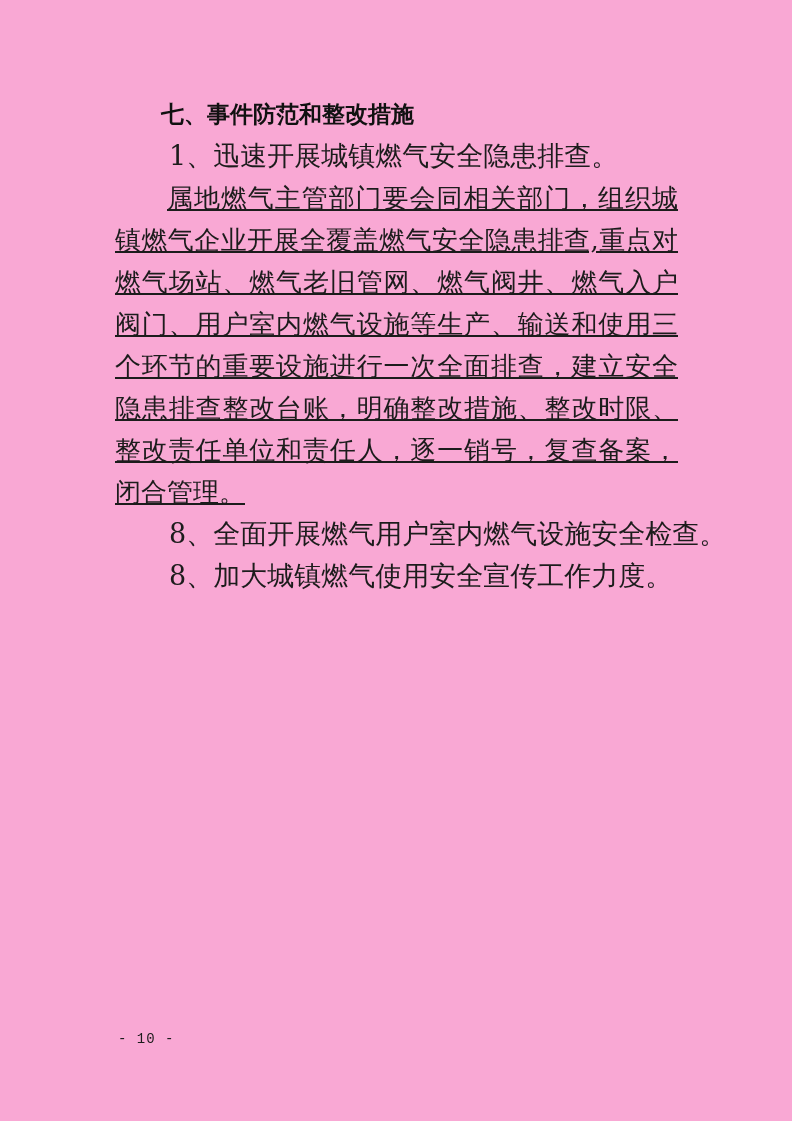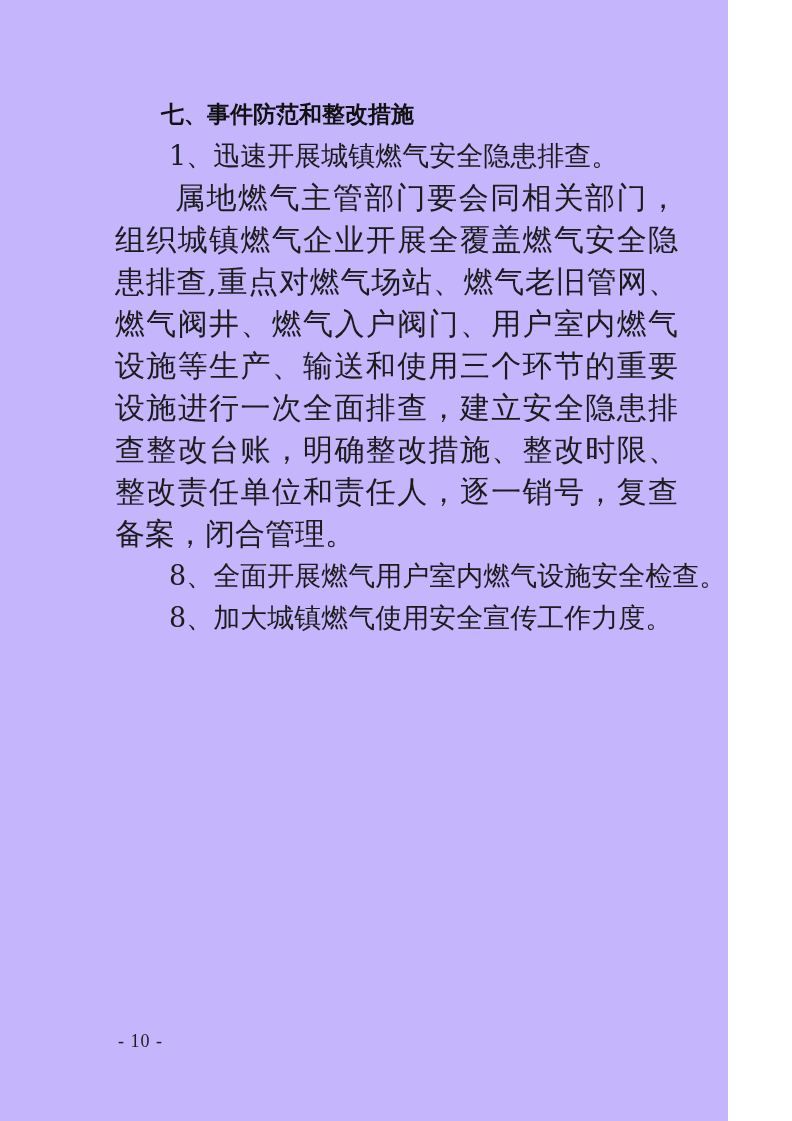--- a/index.html
+++ b/index.html
@@ -2,23 +2,23 @@
 <html><head>
 <meta charset="utf-8">
 <style>
   html, body {
     margin: 0;
     padding: 0;
     background: #ffffff;
   }
   .page {
     position: relative;
-    width: 728px;
+    width: 792px;
     height: 1121px;
-    background: #c4b5fd;
+    background: #f9a8d4;
     overflow: hidden;
     font-family: "DejaVu Serif", serif;
     color: #1c1c1c;
   }
   .content {
     position: absolute;
     left: 115px;
     top: 93px;
     width: 563px;
   }
@@ -35,33 +35,34 @@
   .item-title {
     margin: 0;
     font-size: 27px;
     line-height: 42px;
     text-indent: 2em;
     white-space: nowrap;
     font-weight: 400;
   }
   .item-body {
     margin: 0;
-    font-size: 30px;
+    font-size: 26px;
     line-height: 42px;
     text-indent: 2em;
     text-align: justify;
     text-justify: inter-character;
     font-weight: 400;
+    text-decoration: underline;
   }
   .footer-page-number {
     position: absolute;
     left: 118px;
     top: 1031px;
-    font-family: Liberation Serif, serif;
-    font-size: 18px;
+    font-family: Liberation Mono, monospace;
+    font-size: 14px;
     letter-spacing: 1px;
     color: #1c1c1c;
   }
 </style>
 </head>
 <body>
 
 <div class="page">
   <div class="content">
 

